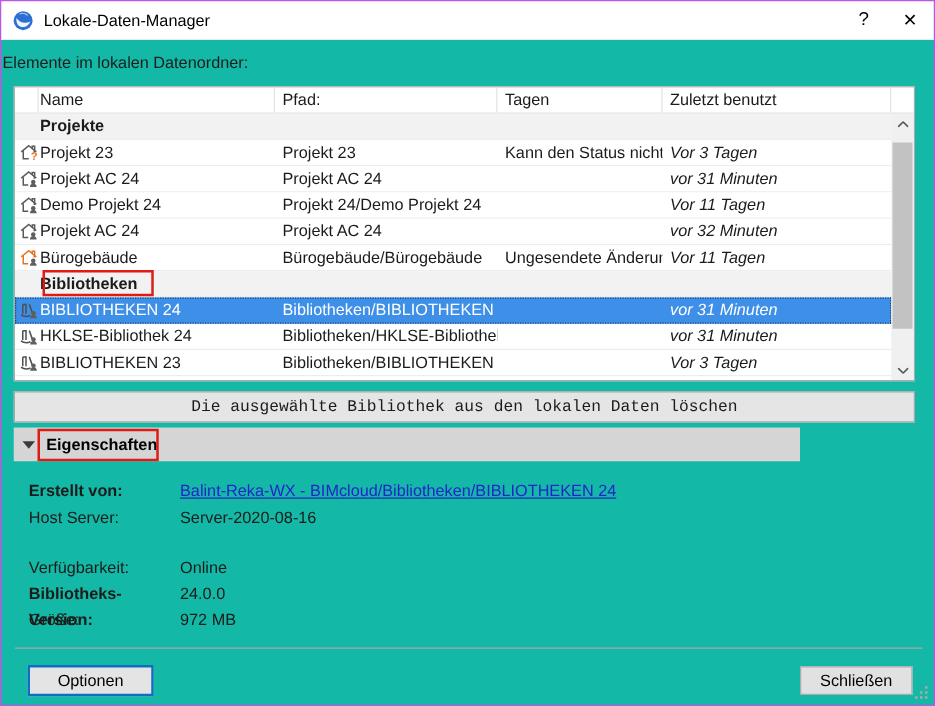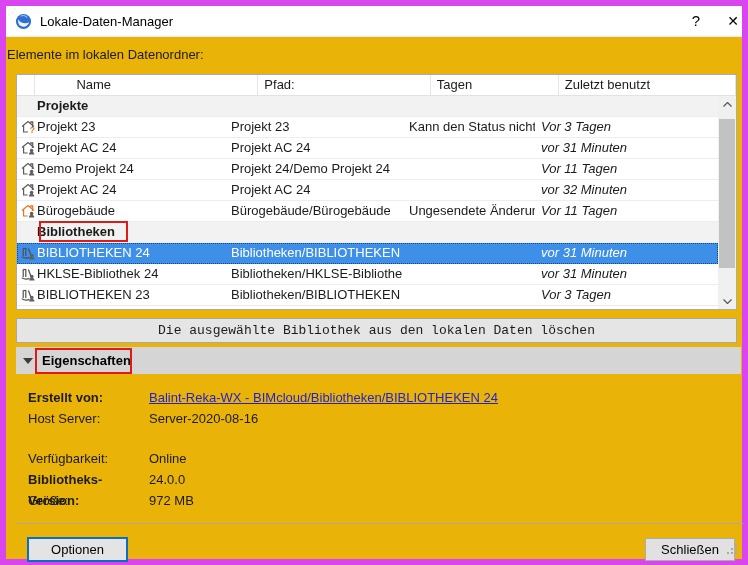--- a/index.html
+++ b/index.html
@@ -3,22 +3,22 @@
 <meta charset="utf-8">
 <style>
   html,body{margin:0;padding:0;}
   body{
     width:748px;height:565px;position:relative;
     font-family:"Liberation Sans", sans-serif;
     font-size:13px;color:#1b1b1b;background:#fff;overflow:hidden;
     -webkit-font-smoothing:antialiased;
   }
   .dialog{
-    position:absolute;inset:0;background:#eab308;
-    border:6px solid #d946ef;box-sizing:border-box;
+    position:absolute;inset:0;background:#14b8a6;
+    border:1px solid #d946ef;box-sizing:border-box;
   }
   
   .titlebar{
     position:absolute;left:0;top:0;right:0;height:30px;background:#ffffff;
     display:flex;align-items:center;border-bottom:1px solid #ebebeb;
   }
   .app-icon{width:17px;height:17px;margin-left:9px;display:flex;align-items:center;}
   .title{margin-left:8px;font-size:13px;color:#000;}
   .tb-btn{position:absolute;top:0;height:29px;display:flex;align-items:center;justify-content:center;color:#000;cursor:default;}
   .tb-help{left:672px;width:36px;font-size:15px;}
@@ -26,21 +26,21 @@
   
   .list-label{position:absolute;left:1px;top:41px;}
   
   .table{
     position:absolute;left:10px;top:68px;width:721px;height:236px;
     background:#fff;border:1px solid #ababab;box-sizing:border-box;overflow:hidden;
   }
   .thead{display:flex;height:21px;line-height:20px;background:#fff;border-bottom:1px solid #e2e2e2;box-sizing:border-box;}
   .hcol{box-sizing:border-box;border-right:1px solid #e4e4e4;color:#1b1b1b;overflow:hidden;white-space:nowrap;}
   .c-icon{width:19px;}
-  .c-name{width:189px;padding-left:1px;margin-left:40px;}
+  .c-name{width:189px;padding-left:1px;}
   .c-pfad{width:178px;padding-left:6px;}
   .c-status{width:132px;padding-left:6px;}
   .c-last{width:183px;padding-left:6px;}
   .c-fill{flex:1;border-right:none;}
   .tbody{position:absolute;left:0;top:21px;right:18px;bottom:0;}
   .trow{display:flex;height:21px;line-height:20px;border-bottom:1px solid #ededed;box-sizing:border-box;background:#fff;white-space:nowrap;}
   .trow.group{background:#f2f2f2;font-weight:bold;padding-left:20px;display:block;}
   .cell{box-sizing:border-box;overflow:hidden;white-space:nowrap;}
   .cell.icon-cell{width:19px;display:flex;align-items:center;padding-left:3px;}
   .cell.name{width:189px;padding-left:1px;}
@@ -54,21 +54,21 @@
   .sb-up{top:0;}
   .sb-down{bottom:0;}
   .sb-thumb{position:absolute;left:1px;top:23px;width:16px;height:149px;background:#c2c2c2;}
   
   .delete-btn{
     position:absolute;left:10px;top:312px;width:721px;height:25px;
     background:#e5e5e5;border:1px solid #a8a8a8;font-family:Liberation Mono, monospace;font-size:13px;color:#1b1b1b;
   }
   
   .props-header{
-    position:absolute;left:10px;top:341px;width:725px;height:27px;background:#d5d5d5;
+    position:absolute;left:10px;top:341px;width:629px;height:27px;background:#d5d5d5;
     display:flex;align-items:center;box-sizing:border-box;
   }
   .disclosure{width:0;height:0;margin-left:7px;border-left:5px solid transparent;border-right:5px solid transparent;border-top:6px solid #3c3c3c;}
   .props-title{margin-left:9px;font-weight:bold;color:#000;}
   .props{position:absolute;left:22px;top:381px;width:700px;}
   .prow{display:flex;height:21px;line-height:21px;}
   .prow.gap{margin-top:19px;}
   .plabel{width:121px;}
   .plabel.bold{font-weight:bold;}
   .pvalue{flex:1;}

